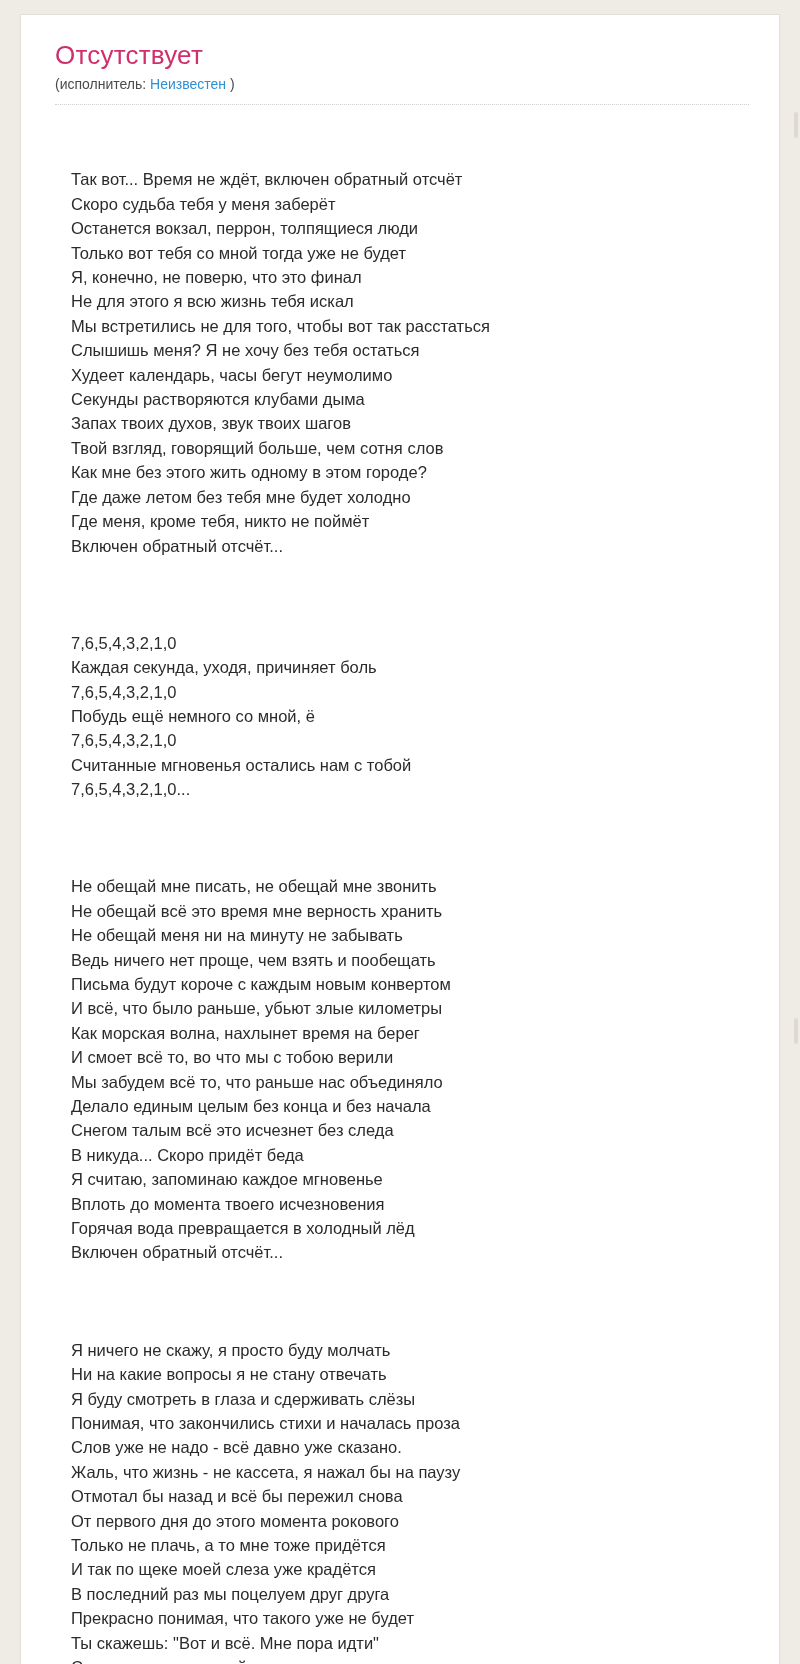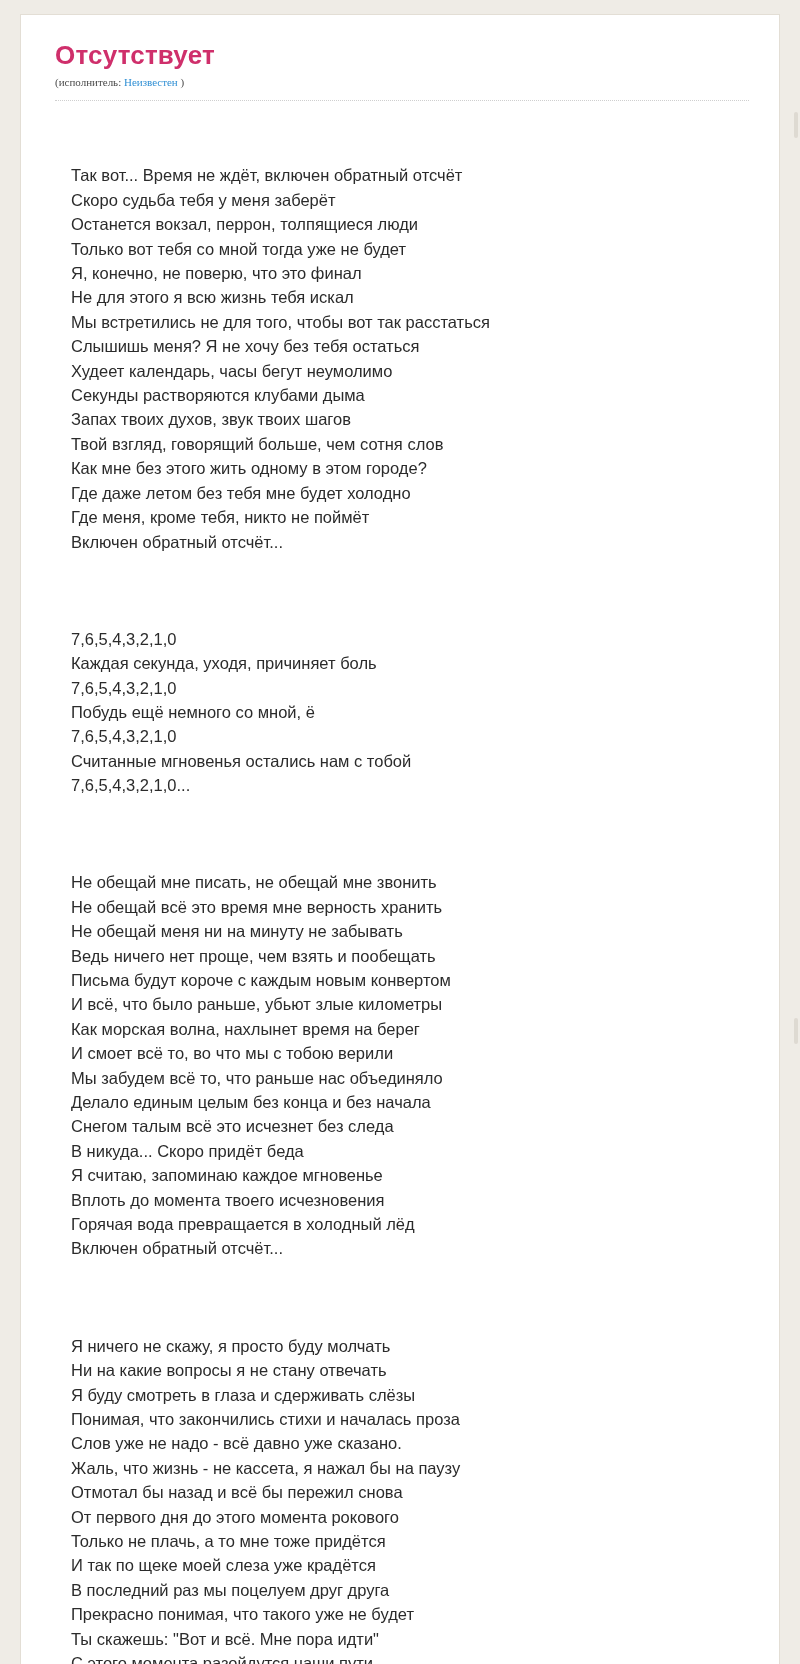--- a/index.html
+++ b/index.html
@@ -26,30 +26,29 @@
     box-sizing: border-box;
     min-height: 1640px;
     padding: 26px 30px 30px 34px;
     position: relative;
   }
   .song-title {
     font-size: 26px;
     color: #cf2f6b;
     line-height: 1.1;
     margin: 0 0 6px 0;
-    font-weight: bold;
+    font-weight: normal;
     letter-spacing: 0.2px;
   }
   .artist-line {
-    font-size: 11px;
+    font-size: 14px;
     color: #4a4a4a;
     padding-bottom: 12px;
     border-bottom: 1px dotted #cfcfcf;
     margin-bottom: 14px;
-    font-family: Liberation Serif, serif;
   }
   .artist-line .label {
     color: #4a4a4a;
   }
   .artist-link {
     color: #2f8fd4;
     text-decoration: none;
   }
   .lyrics {
     font-size: 16.5px;

